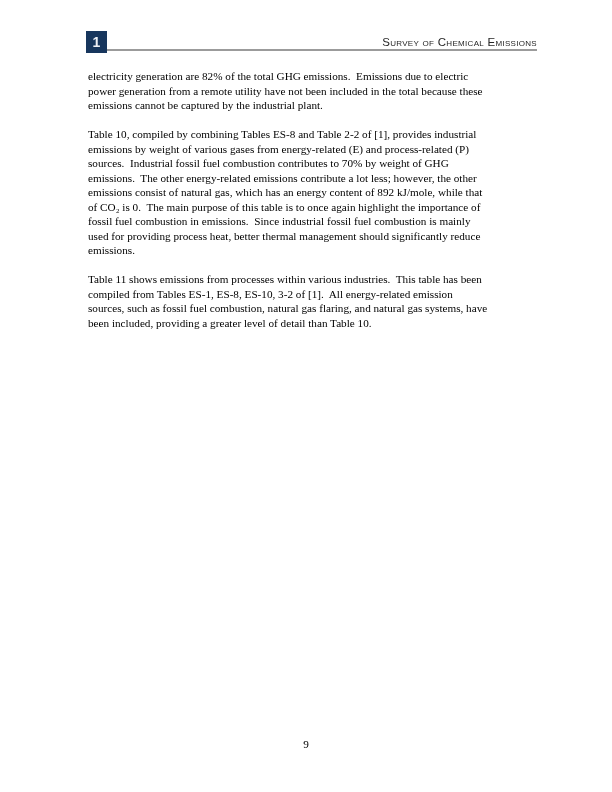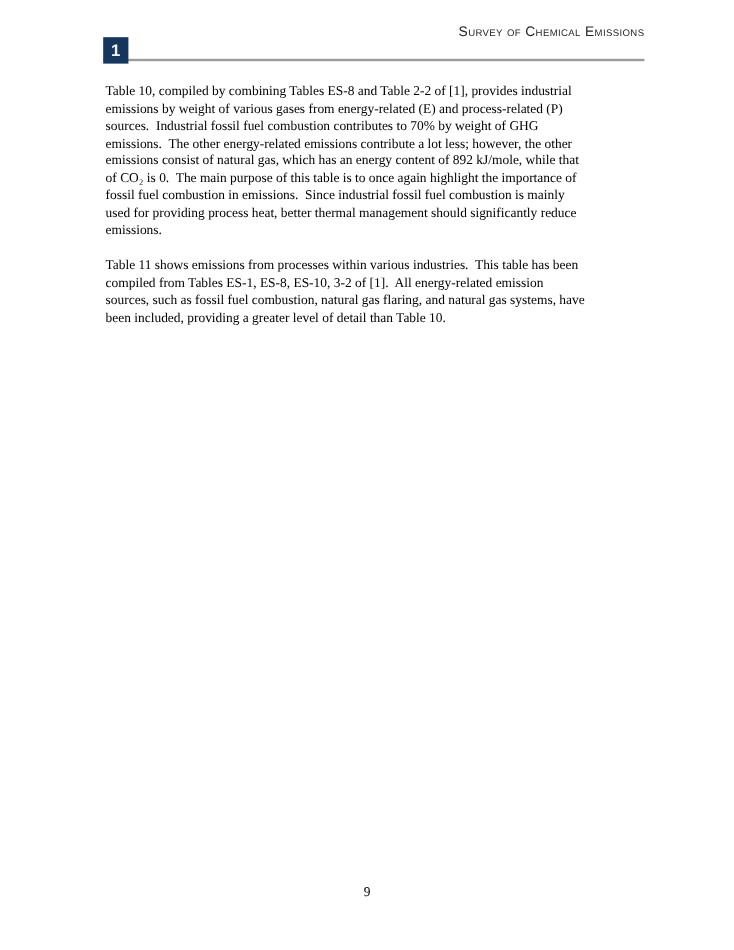--- a/index.html
+++ b/index.html
@@ -36,21 +36,21 @@
   .chapter-box span {
     display: inline-block;
     color: #eef1f6;
     font-family: "Liberation Sans", sans-serif;
     font-size: 14px;
     font-weight: bold;
     line-height: 22px;
   }
   .header-title {
     position: absolute;
-    top: 21px;
+    top: 36px;
     right: 75px;
     font-family: "Liberation Sans", sans-serif;
     font-variant: small-caps;
     font-size: 11.5px;
     letter-spacing: 0.3px;
     color: #262626;
     white-space: nowrap;
   }
   
   .body-text {
@@ -86,20 +86,23 @@
 
   <header>
     <div class="header-rule"></div>
     <div class="chapter-box">
       <span>1</span>
     </div>
     <div class="header-title">Survey of Chemical Emissions</div>
   </header>
 
   <main class="body-text">
+    <p>electricity generation are 82% of the total GHG emissions.  Emissions due to electric
+power generation from a remote utility have not been included in the total because these
+emissions cannot be captured by the industrial plant.</p>
     <p>Table 10, compiled by combining Tables ES-8 and Table 2-2 of [1], provides industrial
 emissions by weight of various gases from energy-related (E) and process-related (P)
 sources.  Industrial fossil fuel combustion contributes to 70% by weight of GHG
 emissions.  The other energy-related emissions contribute a lot less; however, the other
 emissions consist of natural gas, which has an energy content of 892 kJ/mole, while that
 of CO₂ is 0.  The main purpose of this table is to once again highlight the importance of
 fossil fuel combustion in emissions.  Since industrial fossil fuel combustion is mainly
 used for providing process heat, better thermal management should significantly reduce
 emissions.</p>
     <p>Table 11 shows emissions from processes within various industries.  This table has been

